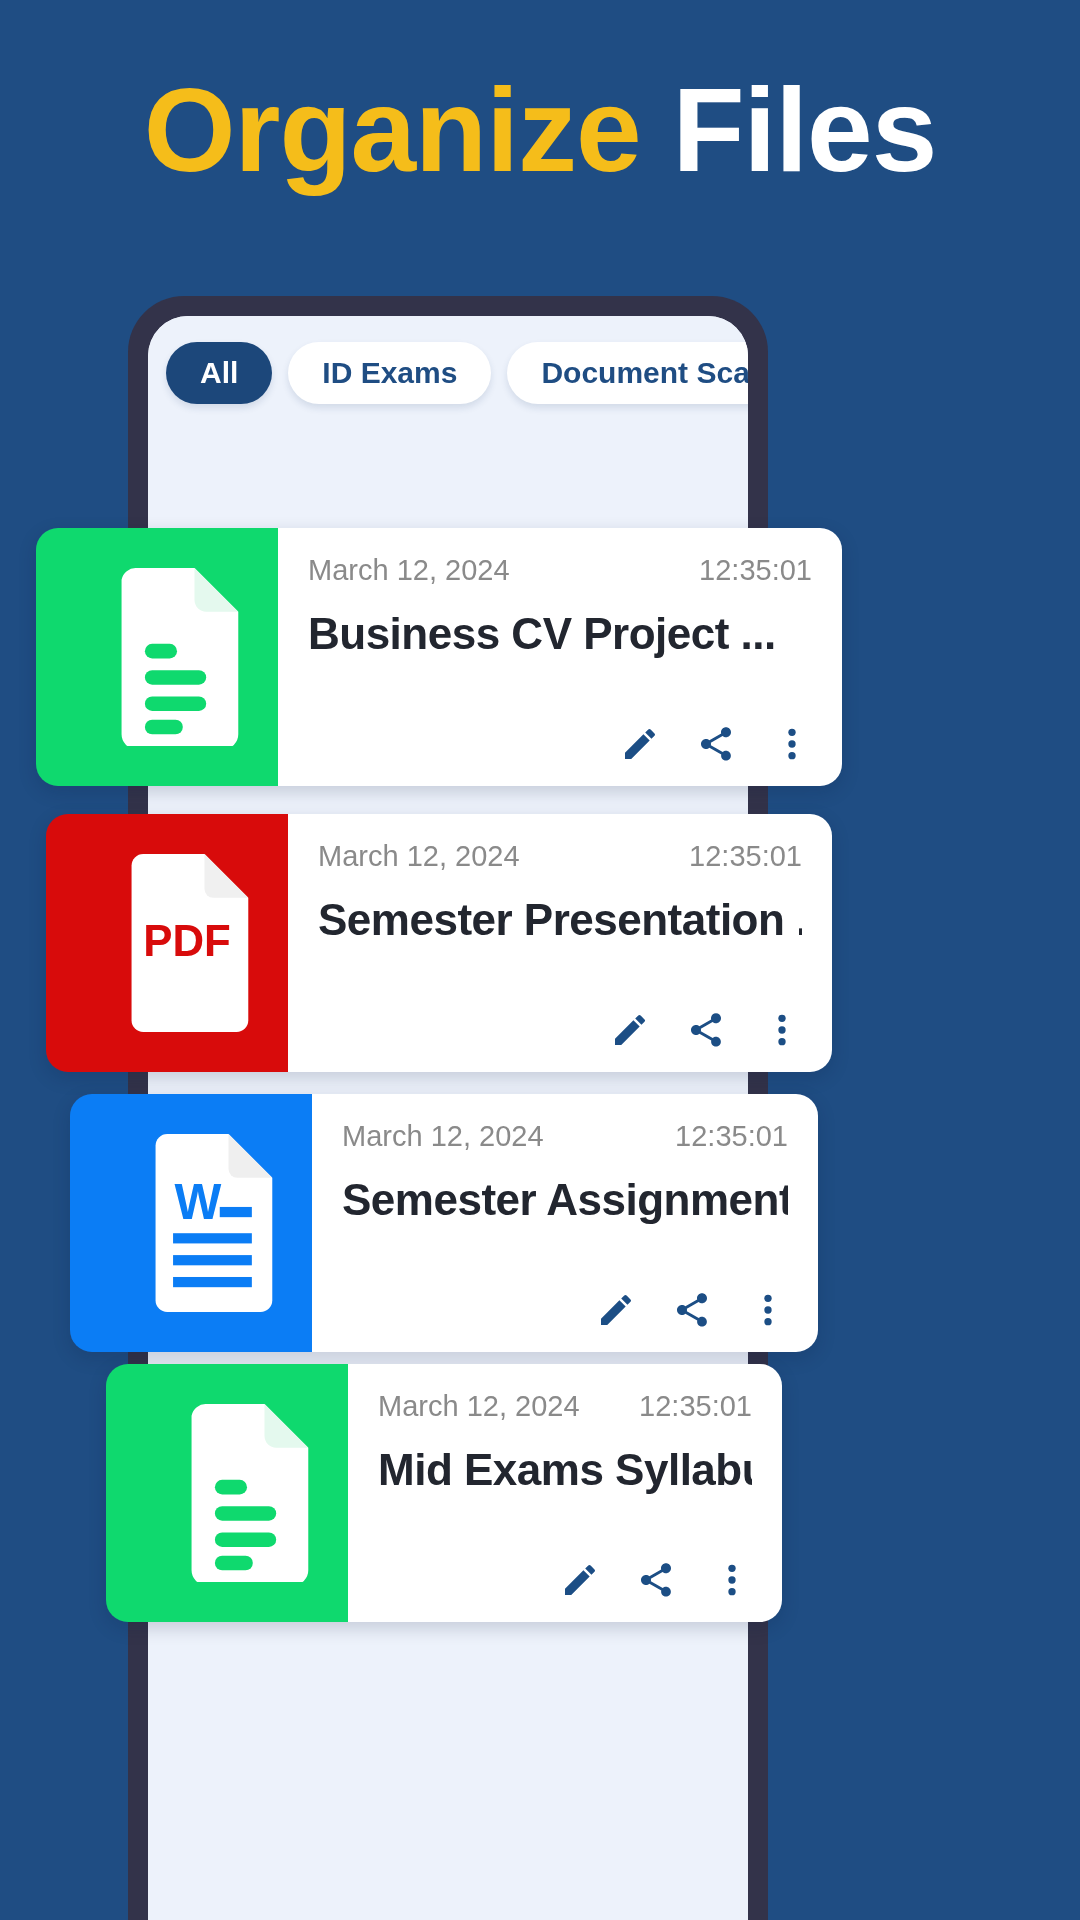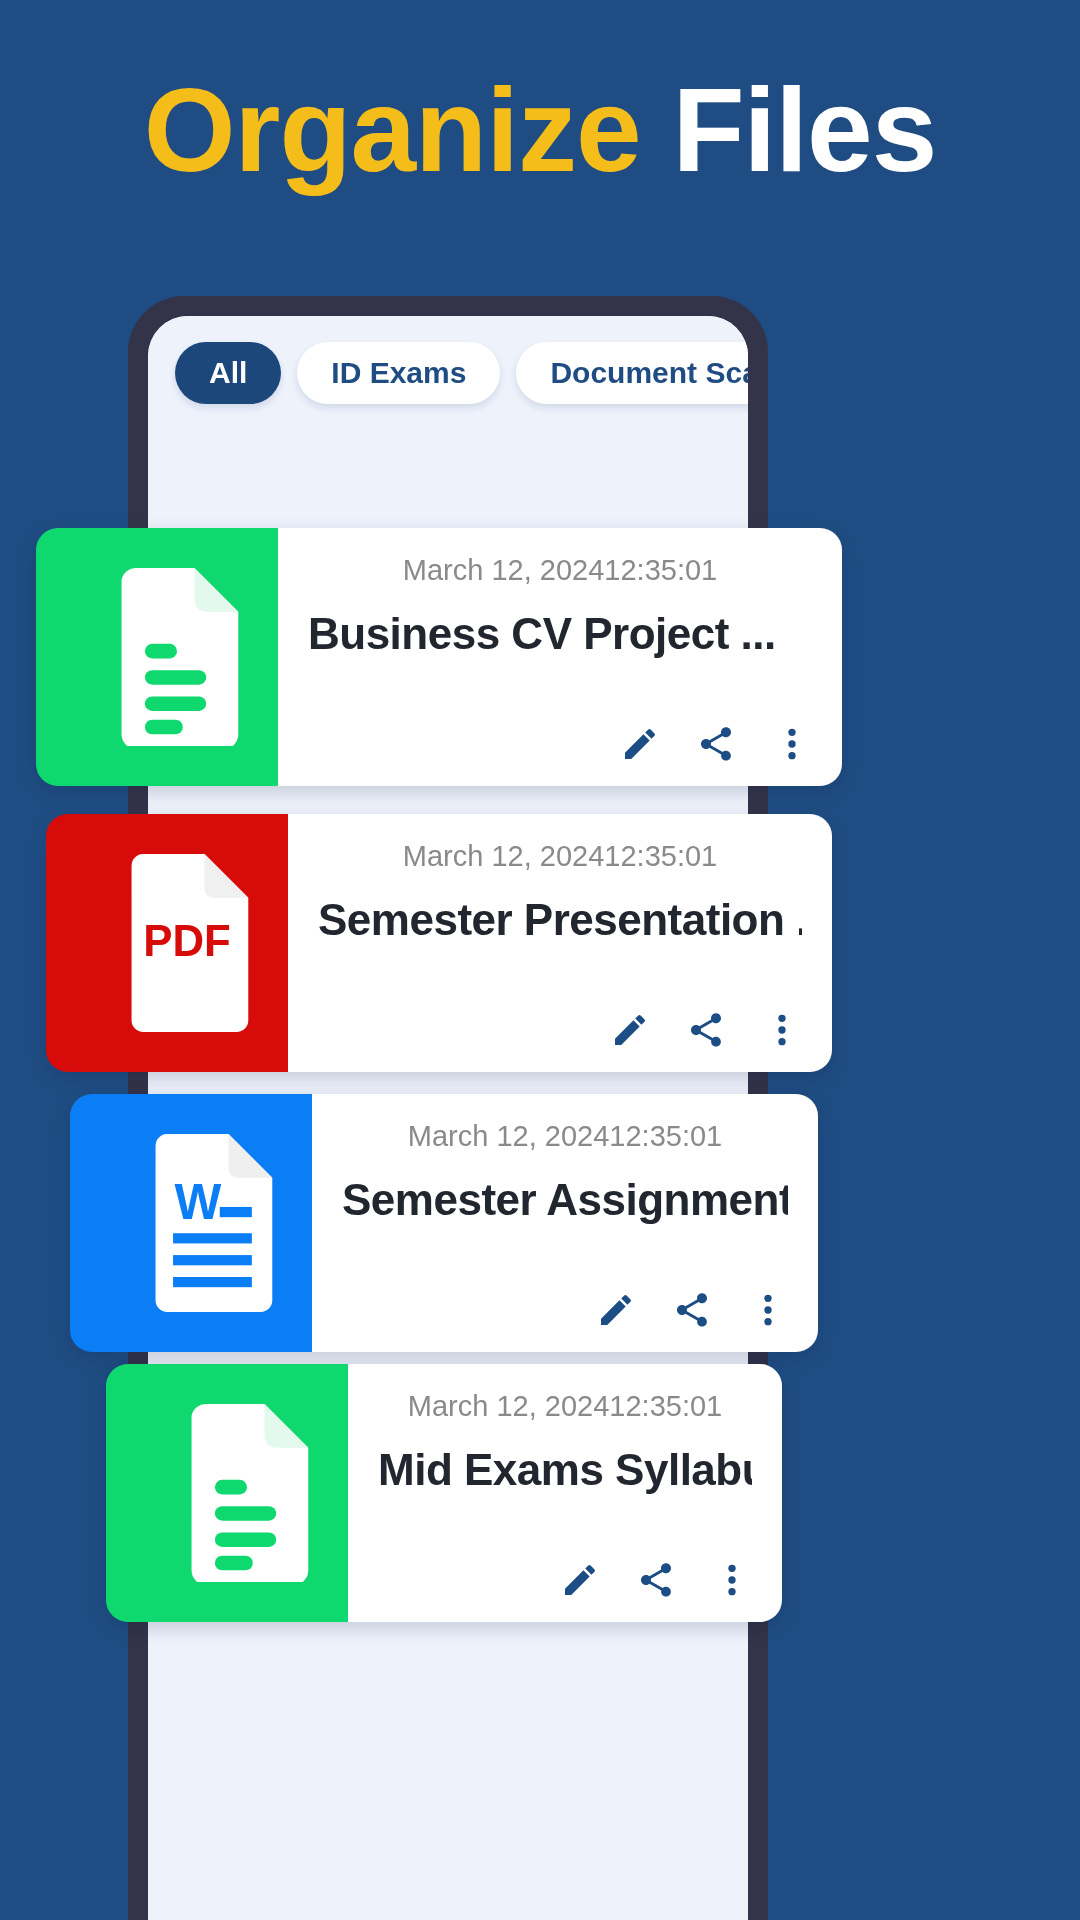--- a/index.html
+++ b/index.html
@@ -71,21 +71,21 @@
     font-weight:bold;
     letter-spacing:0.2px;
     pointer-events:none;
   }
 
   
   .chips-row {
     display:flex;
     align-items:center;
     gap:16px;
-    padding:26px 0 26px 27px;
+    padding:26px 0 26px 18px;
     background:#EDF2FB;
     white-space:nowrap;
   }
   .chip {
     flex:0 0 auto;
     height:62px;
     border-radius:31px;
     display:flex;
     align-items:center;
     justify-content:center;
@@ -130,21 +130,21 @@
     flex:1 1 auto;
     background:#FFFFFF;
     padding:26px 30px 18px 30px;
     display:flex;
     flex-direction:column;
     position:relative;
     min-width:0;
   }
   .card-meta {
     display:flex;
-    justify-content:center;
+    justify-content:space-between;
     align-items:baseline;
   }
   .card-date, .card-time {
     font-size:29px;
     color:#8A8A8A;
     font-weight:normal;
   }
   .card-title {
     margin-top:22px;
     font-size:44px;

